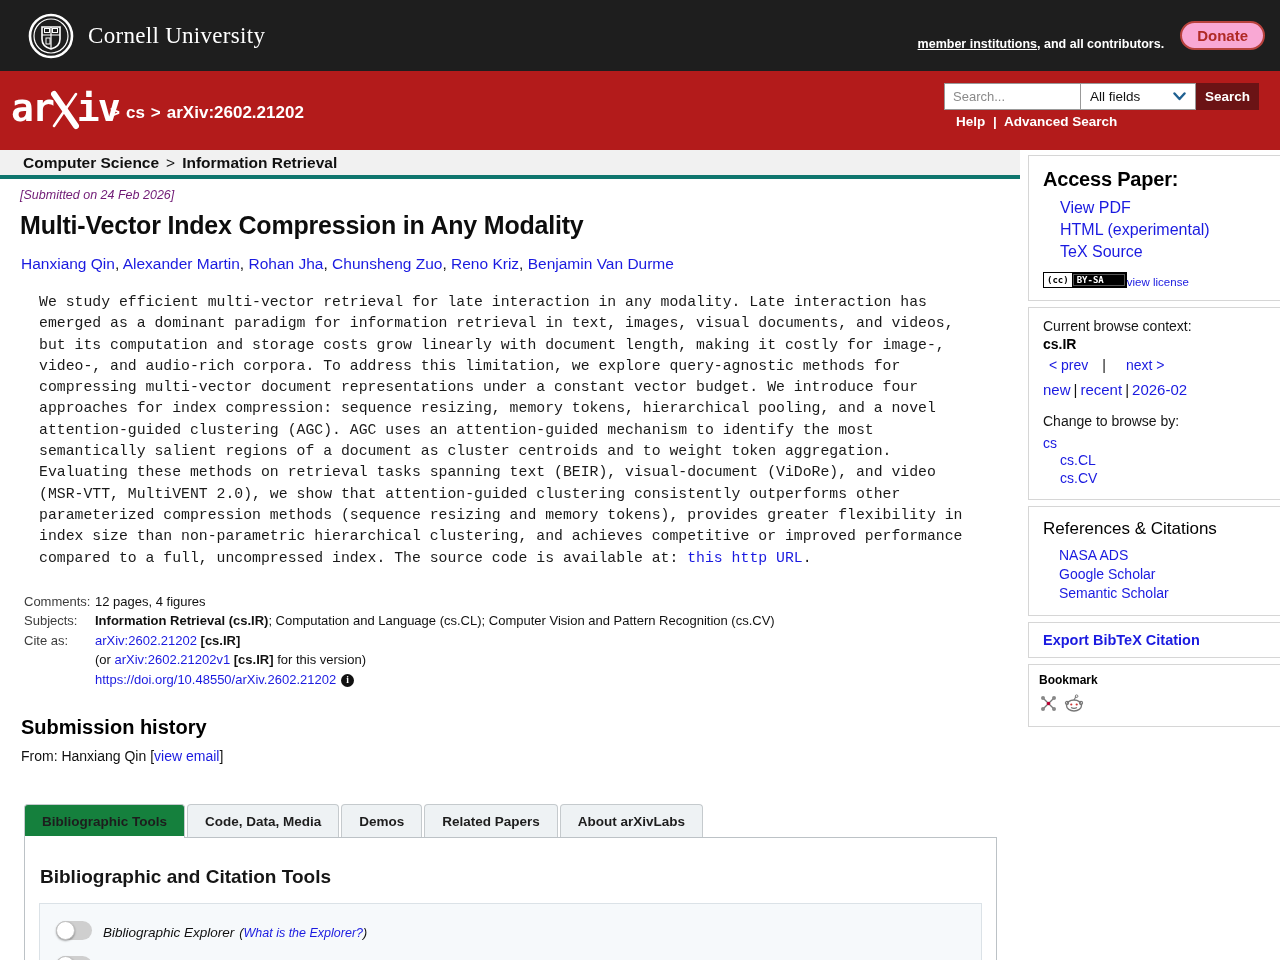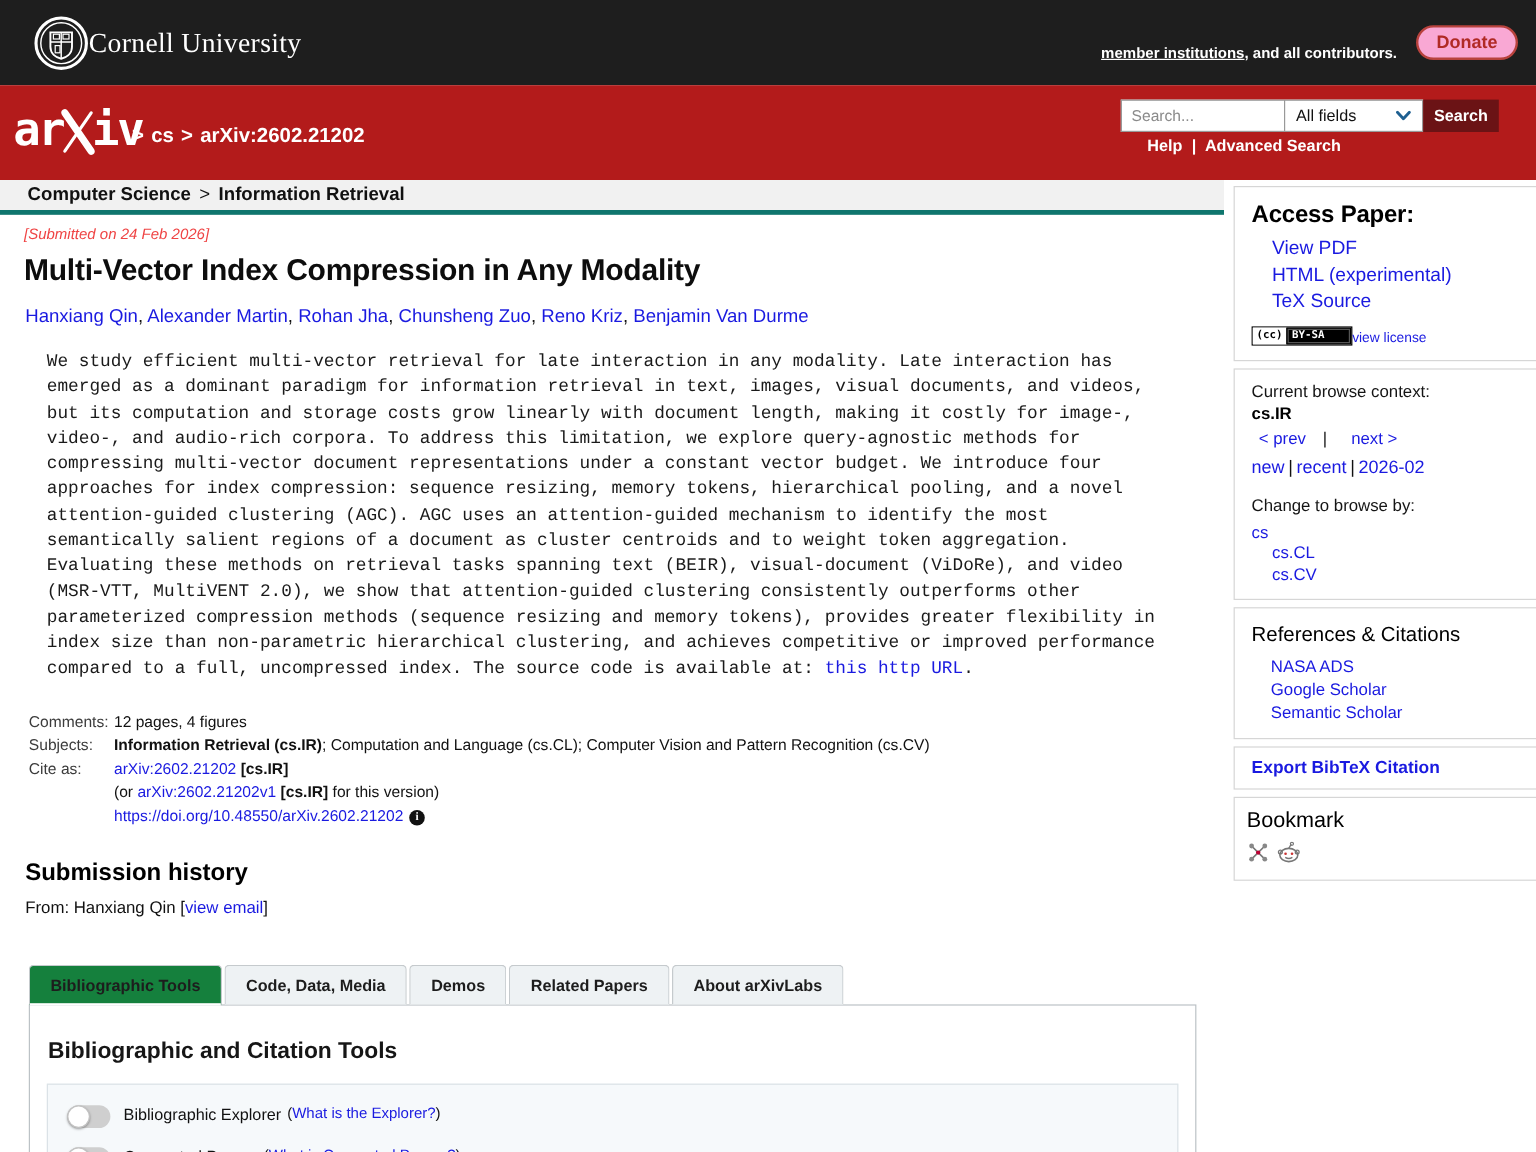--- a/index.html
+++ b/index.html
@@ -1,58 +1,58 @@
 <!DOCTYPE html>
 <html><head>
 <meta charset="utf-8">
 <style>
   * { margin:0; padding:0; box-sizing:border-box; }
   html,body { width:1280px; height:960px; overflow:hidden; background:#fff;
     font-family:"Liberation Sans", sans-serif; }
 
   
   .topbar { height:71px; background:#1e1e1e; display:flex; align-items:center; position:relative; }
-  .cornell { display:flex; align-items:center; margin-left:28px; text-decoration:none; cursor:pointer; }
+  .cornell { display:flex; align-items:center; gap:14px; margin-left:28px; text-decoration:none; cursor:pointer; }
   .cornell-name { color:#fff; font-family:"Liberation Serif", serif; font-size:23px; letter-spacing:.3px; }
   .support { margin-left:auto; text-align:right; color:#fff; font-size:12.5px; font-weight:700; line-height:16px; }
   .support a { color:#fff; text-decoration:underline; cursor:pointer; }
   .donate-btn { margin:0 15px 0 16px; background:#f9a8d4; color:#b02a25; border:2px solid #b8423d;
     border-radius:15px; padding:4px 15px; font-size:15px; font-weight:700; cursor:pointer;
     font-family:"Liberation Sans", sans-serif; }
 
   
   .banner { height:79px; background:#b31b1b; position:relative; color:#fff; }
   .arxiv-logo { position:absolute; left:11px; top:18px; display:flex; align-items:flex-end; cursor:pointer;
     font-family:"DejaVu Sans Mono", monospace; font-weight:bold; font-size:38px; color:#fff; letter-spacing:-2px; line-height:36px; }
   .chi { margin:0 -2px -10px -2px; }
   .banner-crumbs { position:absolute; left:104px; top:32px; font-size:17px; font-weight:700; }
   .banner-crumbs .sep { font-weight:700; padding:0 6px; }
   .banner-crumbs a { color:#fff; text-decoration:none; cursor:pointer; }
-  .search-row { position:absolute; top:12px; right:31px; display:flex; height:27px; }
+  .search-row { position:absolute; top:12px; right:21px; display:flex; height:27px; }
   .search-input { width:136px; border:1px solid #999; border-right:none; padding:0 8px; font-size:13px;
     font-family:"Liberation Sans", sans-serif; color:#333; outline:none; }
   .search-input::placeholder { color:#8a8a8a; }
   .field-select { width:116px; background:#fff; border:1px solid #999; display:flex; align-items:center;
     justify-content:space-between; padding:0 9px; font-size:13.5px; color:#111; cursor:pointer; }
   .search-btn { width:63px; background:#6b1315; color:#fff; border:none; font-size:13.5px; font-weight:700;
     cursor:pointer; font-family:"Liberation Sans", sans-serif; }
   .help-row { position:absolute; left:956px; top:43px; font-size:13.5px; font-weight:700; }
   .help-row a { color:#fff; text-decoration:none; cursor:pointer; }
   .help-row .pipe { padding:0 4px; }
 
   
   .subheader { width:1020px; height:29px; background:#f1f1f1; border-bottom:4px solid #0f766e;
     display:flex; align-items:center; padding-left:23px; font-size:15.5px; color:#111; }
   .subheader b { font-weight:700; }
   .subheader .sep { font-weight:400; padding:0 7px; }
 
   
   .main { width:1020px; }
   a.blue { color:#1a1ae0; text-decoration:none; cursor:pointer; }
-  .submitted { margin:9px 0 0 20px; font-style:italic; font-size:12.5px; color:#ef4444; }
+  .submitted { margin:9px 0 0 20px; font-style:italic; font-size:12.5px; color:#701a75; }
   .title { margin:9px 0 0 20px; font-size:25px; font-weight:700; color:#0d0d0d; letter-spacing:-.2px; }
   .authors { margin:15px 0 0 21px; font-size:15.5px; }
   .authors a:not(:last-child)::after { content:", "; color:#111; }
   .abstract { margin:19px 52px 0 39px; font-size:14.8px; line-height:21.3px; color:#1a1a1a;font-family:Liberation Mono, monospace; }
 
   .meta { margin:23px 0 0 24px; font-size:13px; color:#111; }
   .meta-row { display:flex; line-height:19.5px; }
   .meta-label { width:71px; color:#3c3c3c; flex:none; }
   .meta-value { }
   .info-icon { display:inline-flex; width:13px; height:13px; border-radius:50%; background:#111; color:#fff;
@@ -65,21 +65,21 @@
 
   
   .tabs { display:flex; margin:37px 0 0 24px; gap:2px; position:relative; z-index:2; }
   .tab { padding:9px 17px 8px; font-size:13.5px; font-weight:700; color:#1d1d1d; background:#eef2f4;
     border:1px solid #c5cacd; border-bottom:none; border-radius:4px 4px 0 0; cursor:pointer; }
   .tab.active { background:#15803d; position:relative;text-align:right; }
   .tab.active::after { content:""; position:absolute; left:0; right:0; bottom:-1px; height:2px; background:#fff; }
   .panel { margin:0 23px 0 24px; border:1px solid #bcc2c6; background:#fff; height:230px; padding:28px 14px 0 14px; }
   .labs-heading { font-size:19px; font-weight:600; color:#161616; margin-left:1px; }
   .labs-box { margin-top:15px; background:#f6f9fb; border:1px solid #dbe2e7; padding:17px 16px 14px 16px; }
-  .tool-row { display:flex; align-items:flex-start; margin-bottom:16.5px; }
+  .tool-row { display:flex; align-items:flex-end; margin-bottom:16.5px;font-style:italic; }
   .toggle { width:36px; height:19px; border-radius:10px; background:#cfcfcf; position:relative; flex:none; cursor:pointer; }
   .toggle .knob { position:absolute; left:0; top:0; width:19px; height:19px; border-radius:50%; background:#fff;
     border:1px solid #c2c2c2; box-shadow:0 1px 2px rgba(0,0,0,.35); }
   .tool-label { margin-left:11px; font-size:13.5px; color:#111; }
   .tool-q { margin-left:5px; font-size:12.5px; }
   .tool-q::before { content:"("; color:#111; }
   .tool-q::after { content:")"; color:#111; }
   .tool-q a { font-size:12.5px; }
 
   
@@ -103,21 +103,21 @@
   .browse-links { margin-top:8px; font-size:15px; }
   .browse-links .pipe { color:#111; padding:0 3px; }
   .change-label { margin-top:15px; color:#151515; }
   .change-root { display:block; margin-top:6px; font-size:14px; }
   .change-sub { display:block; margin-left:17px; font-size:14px; line-height:18px; }
   .refs h2 { font-size:17px; font-weight:400; margin:2px 0 7px 0; }
   .refs a { display:block; margin-left:16px; font-size:14px; line-height:19px; }
   .export-box { padding:8px 8px 8px 14px; }
   .export-box a { font-weight:700; font-size:14.5px; }
   .bookmark-box { padding:8px 8px 13px 10px; }
-  .bookmark-box h2 { font-size:18px; font-weight:400; margin-bottom:7px; }
+  .bookmark-box h2 { font-size:12px; font-weight:700; margin-bottom:7px; }
   .bm-icons { display:flex; gap:6px; align-items:center; }
   .bm-icons span { cursor:pointer; display:inline-flex; }
 </style>
 </head>
 <body>
 
 <div class="topbar">
   <div class="cornell">
     <span style="display:inline-flex;">
       <svg width="46" height="46" viewBox="0 0 46 46">

